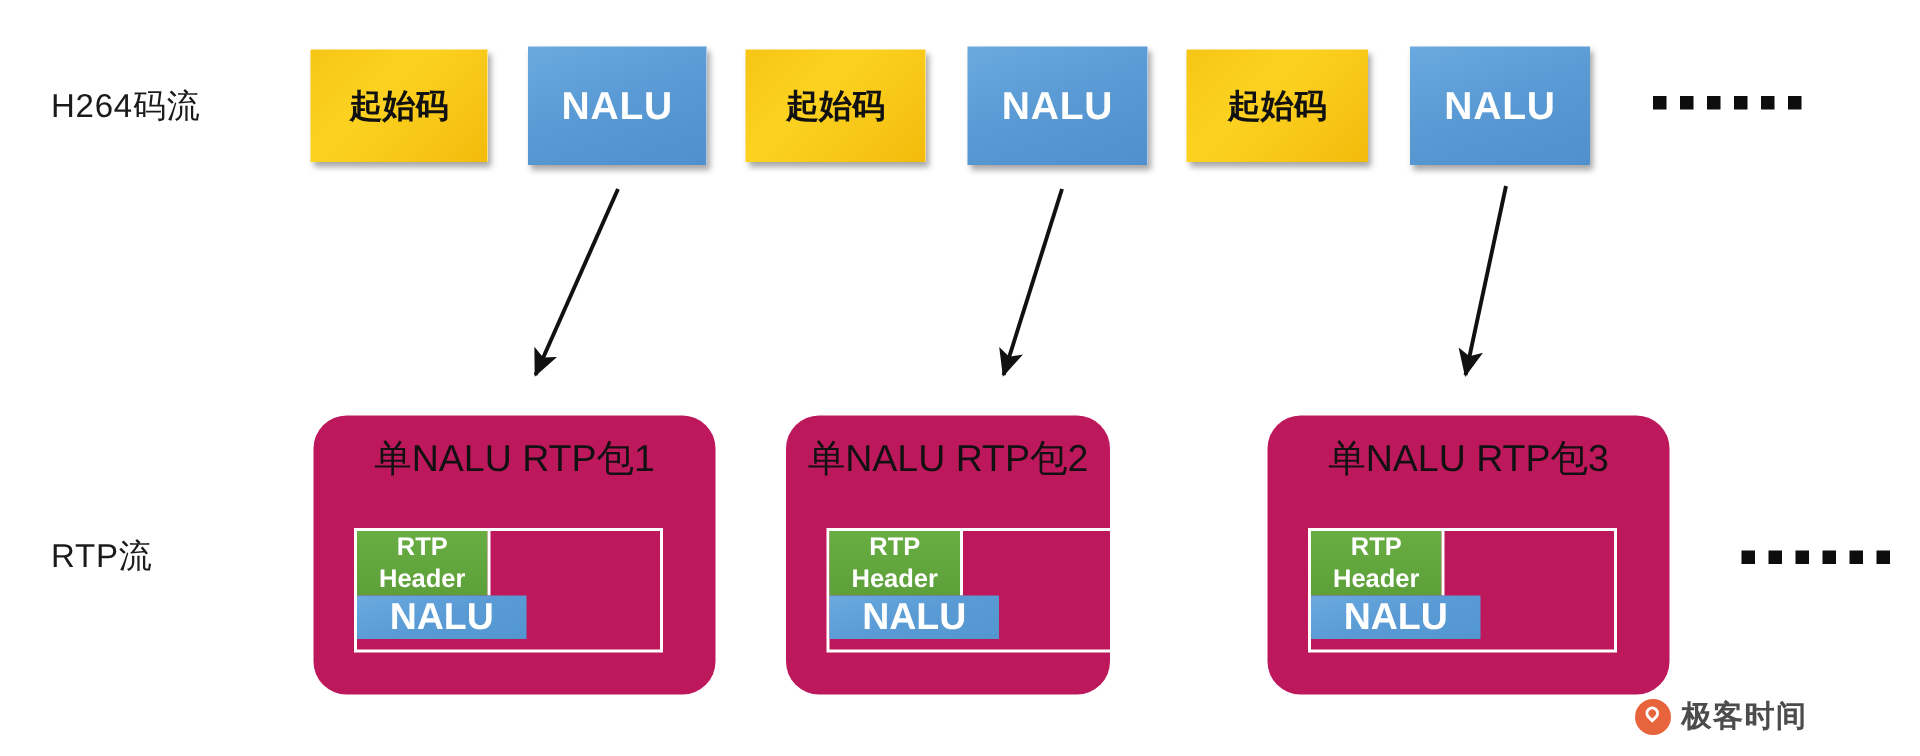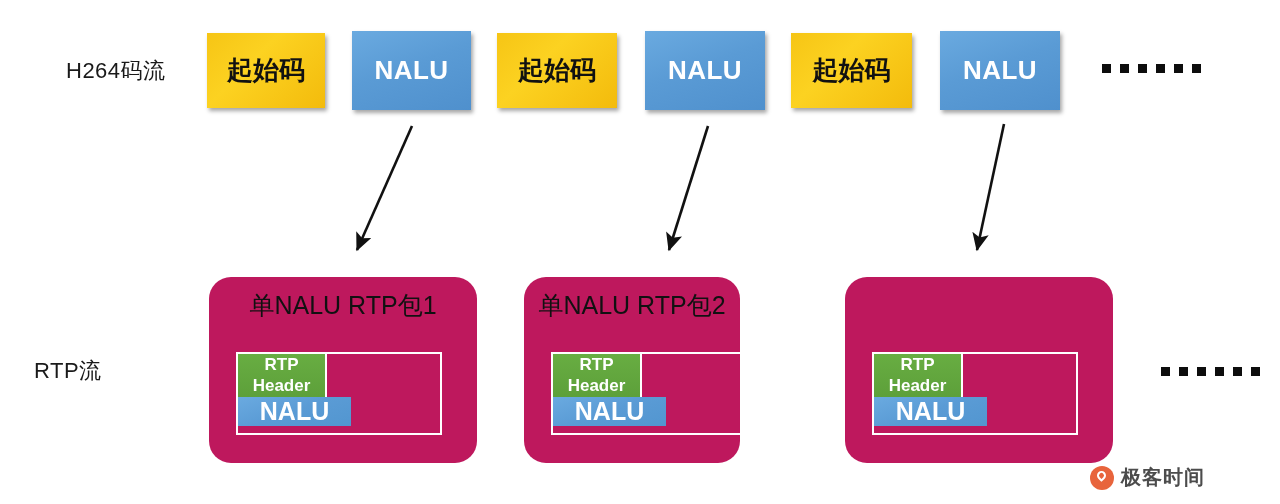--- a/index.html
+++ b/index.html
@@ -30,21 +30,21 @@
     position: absolute;
     display: flex;
     align-items: center;
     justify-content: center;
     box-sizing: border-box;
     box-shadow: 2px 3px 4px rgba(0,0,0,0.35);
   }
   .blk-start {
     background: linear-gradient(135deg, #f6c515 0%, #fcd221 38%, #f3bb0c 100%);
     color: #111111;
-    font-size: 26px;
+    font-size: 22px;
     font-weight: 700;
   }
   .blk-nalu {
     background: linear-gradient(160deg, #6aaae0 0%, #5a9bd5 45%, #4f90cd 100%);
     color: #ffffff;
     font-size: 26px;
     font-weight: 700;
     letter-spacing: 0.5px;
   }
 
@@ -155,21 +155,21 @@
     color: #4c4c4c;
     letter-spacing: 1px;
     white-space: nowrap;
   }
 </style>
 </head>
 <body>
 
 <div id="canvas">
 
-  <div class="row-label" style="left:34px; top:56px;margin-left:32px;">H264码流</div>
+  <div class="row-label" style="left:34px; top:56px;">H264码流</div>
 
   <div class="row-label" style="left:34px; top:356px;">RTP流</div>
 
   <div class="blk blk-start" style="left:207px; top:33px; width:118px; height:75px;">
     <span>起始码</span>
   </div>
 
   <div class="blk blk-nalu" style="left:352px; top:31px; width:119px; height:79px;">
     <span>NALU</span>
   </div>
@@ -230,20 +230,21 @@
         <span>RTP</span>
         <span>Header</span>
       </div>
       <div class="rtp-nalu-cell" style="width:113px;">
         <span>NALU</span>
       </div>
     </div>
   </div>
 
   <div class="rtp-card" style="left:845px; top:277px; width:268px; height:186px;">
+    <div class="rtp-card-title">单NALU RTP包3</div>
     <div class="rtp-inner" style="width:206px; height:83px;">
       <div class="rtp-header-cell" style="width:89px;">
         <span>RTP</span>
         <span>Header</span>
       </div>
       <div class="rtp-nalu-cell" style="width:113px;">
         <span>NALU</span>
       </div>
     </div>
   </div>

